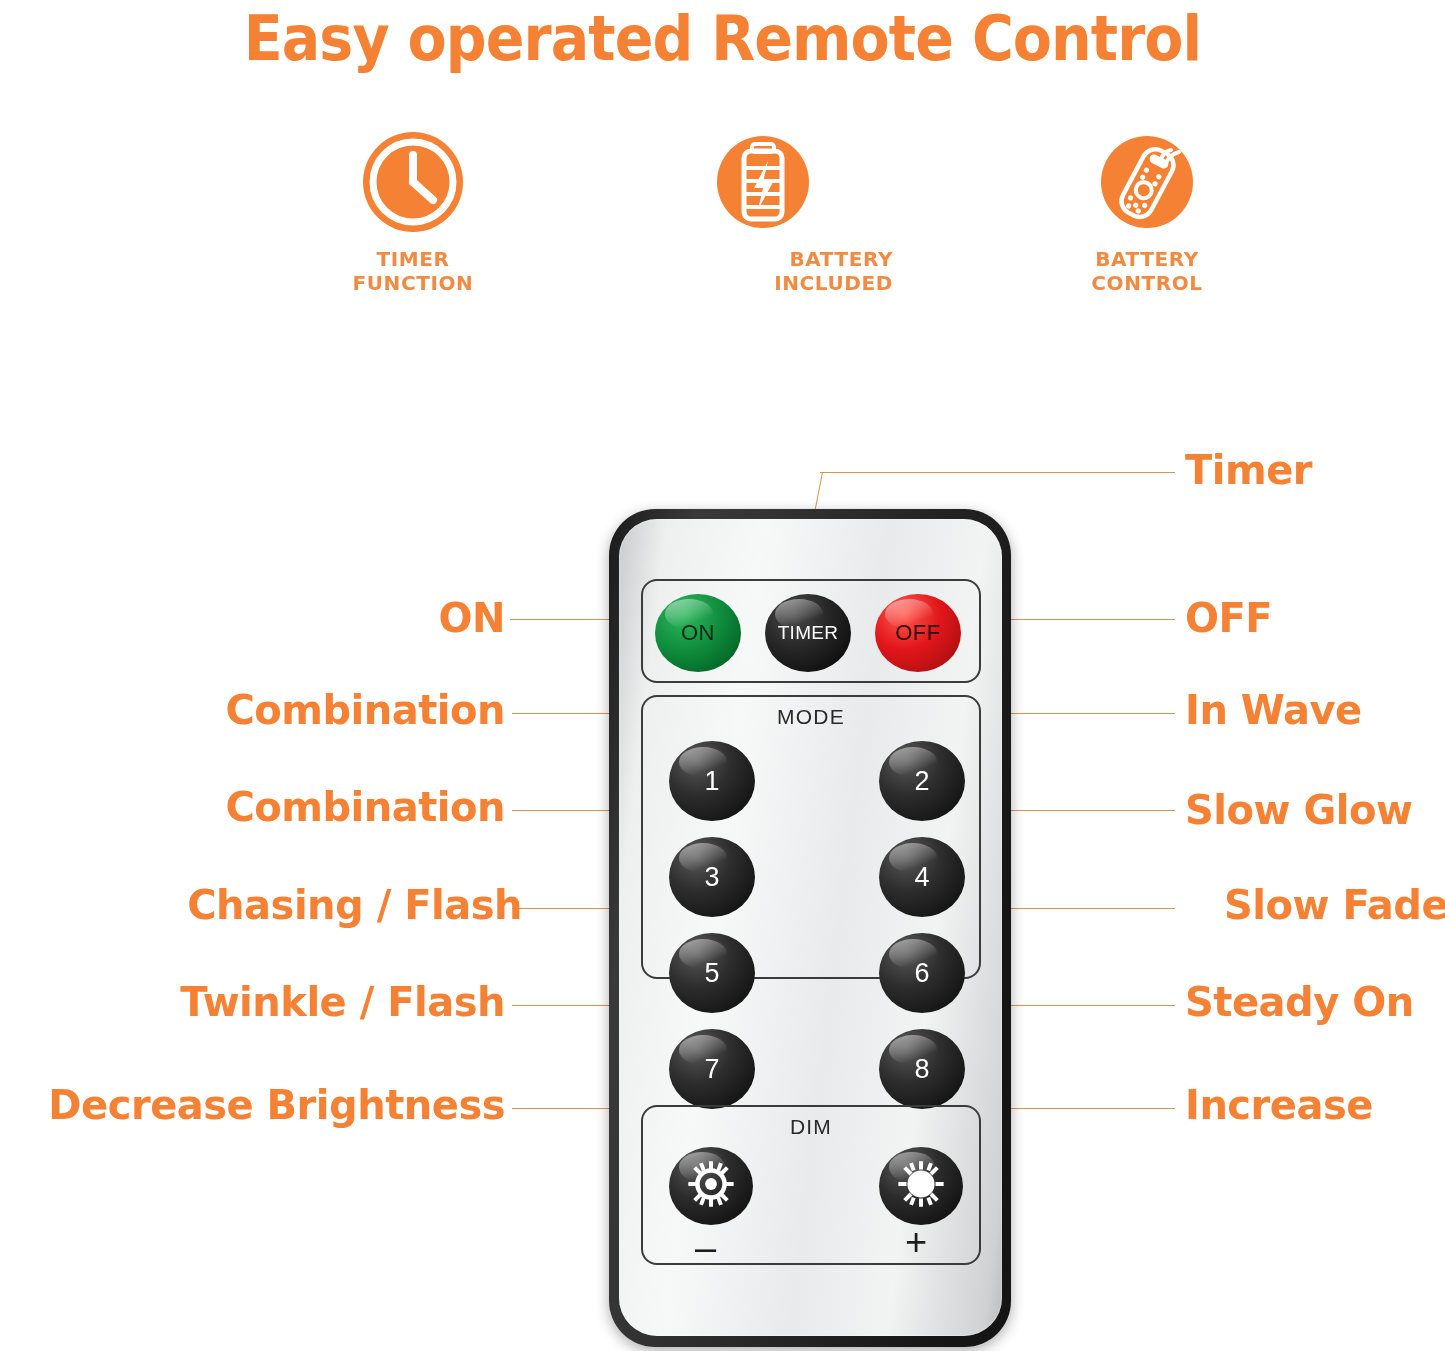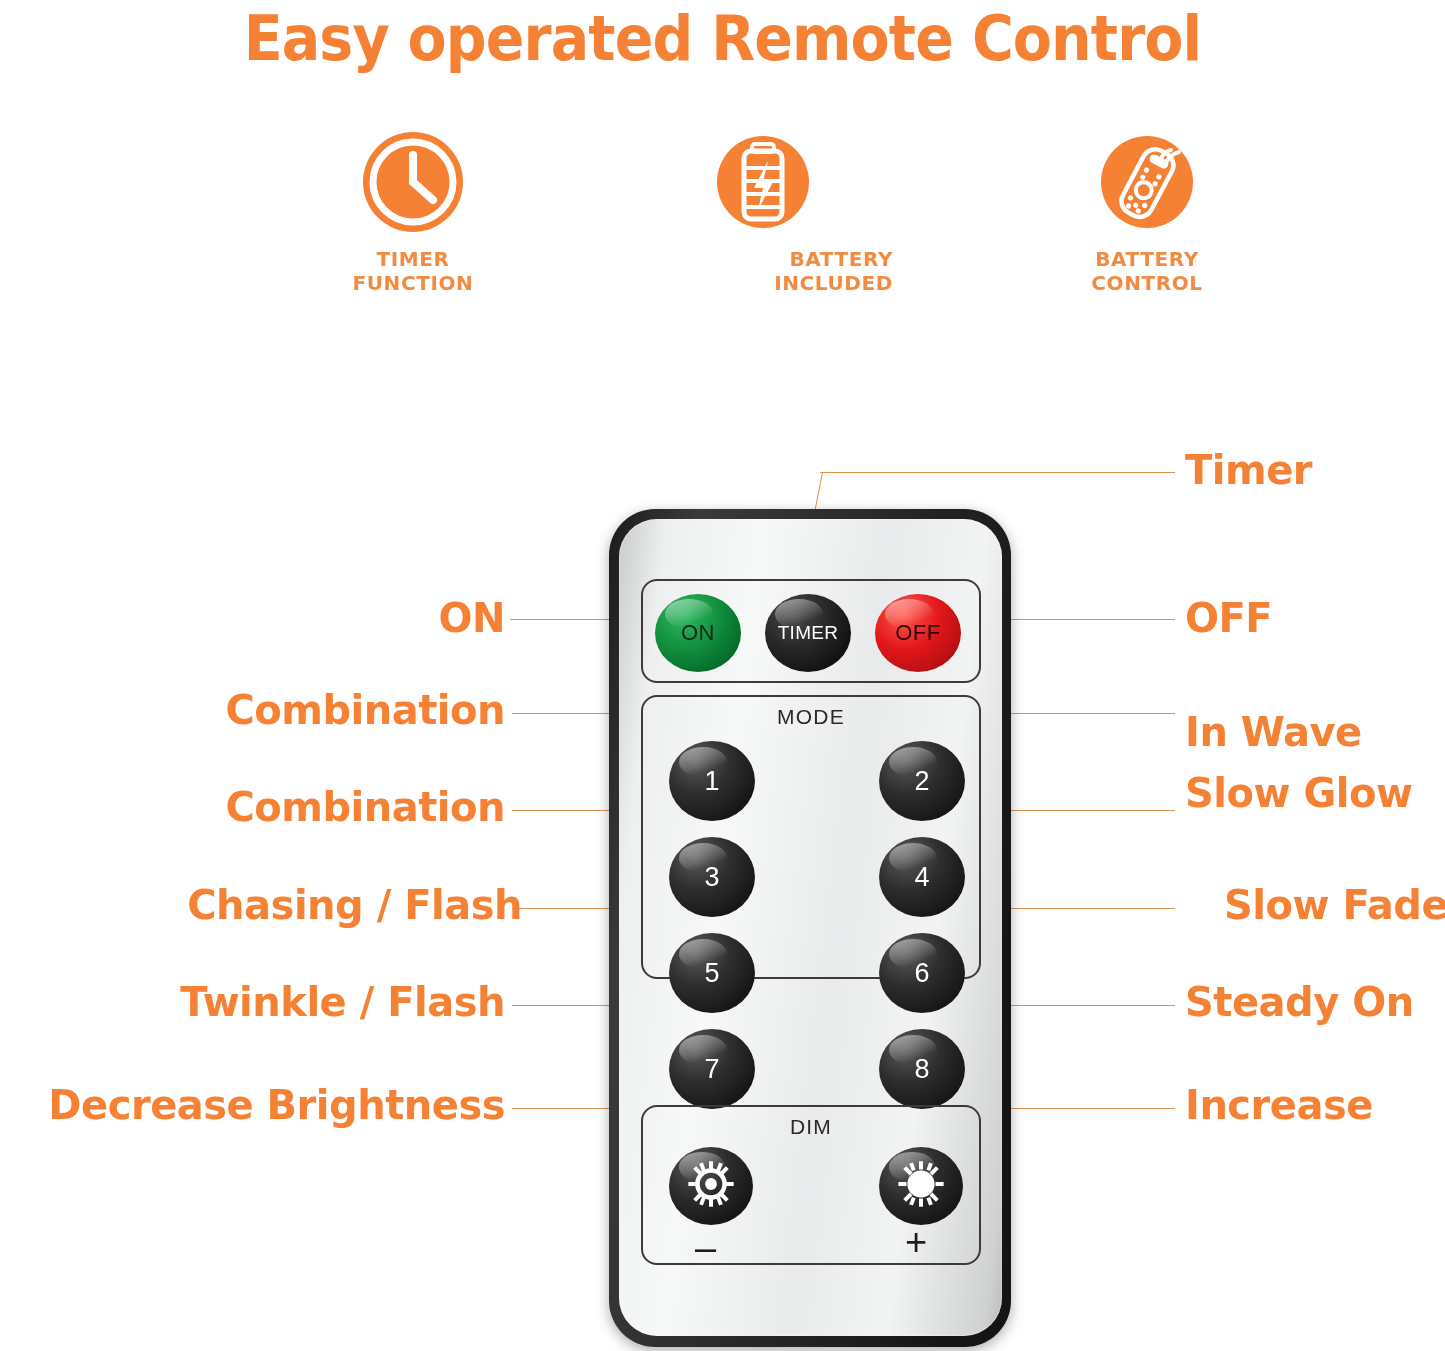--- a/index.html
+++ b/index.html
@@ -368,19 +368,19 @@
 
   <div class="callout left" style="left:5px;top:598px;width:500px;">ON</div>
   <div class="callout left" style="left:5px;top:690px;width:500px;">Combination</div>
   <div class="callout left" style="left:5px;top:787px;width:500px;">Combination</div>
   <div class="callout left" style="left:22px;top:885px;width:500px;">Chasing / Flash</div>
   <div class="callout left" style="left:5px;top:982px;width:500px;">Twinkle / Flash</div>
   <div class="callout left" style="left:0px;top:1085px;width:505px;">Decrease Brightness</div>
 
   <div class="callout right" style="left:1185px;top:450px;">Timer</div>
   <div class="callout right" style="left:1185px;top:598px;">OFF</div>
-  <div class="callout right" style="left:1185px;top:712px;">In Wave</div>
-  <div class="callout right" style="left:1185px;top:773px;text-align:right;">Slow Glow</div>
+  <div class="callout right" style="left:1185px;top:690px;">In Wave</div>
+  <div class="callout right" style="left:1185px;top:790px;text-align:right;">Slow Glow</div>
   <div class="callout right" style="left:1185px;top:885px;margin-left:39px;">Slow Fade</div>
   <div class="callout right" style="left:1185px;top:982px;">Steady On</div>
   <div class="callout right" style="left:1185px;top:1085px;">Increase</div>
 
 </div>
 
 </body></html>

